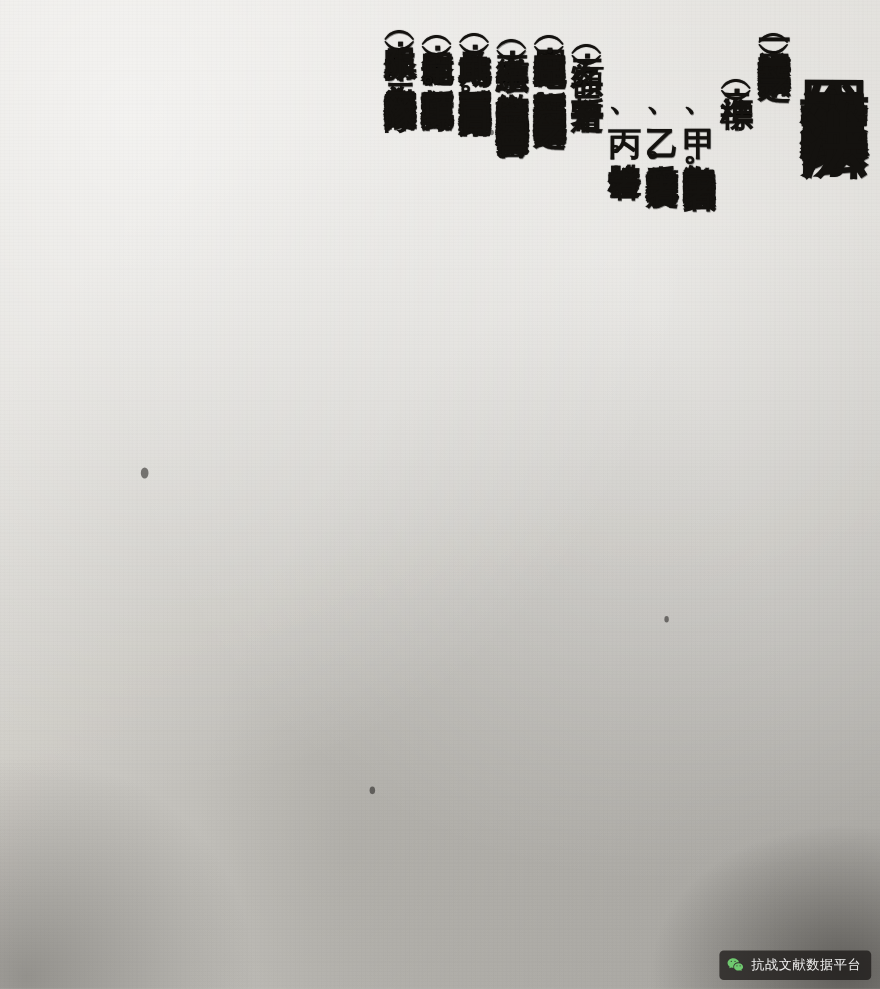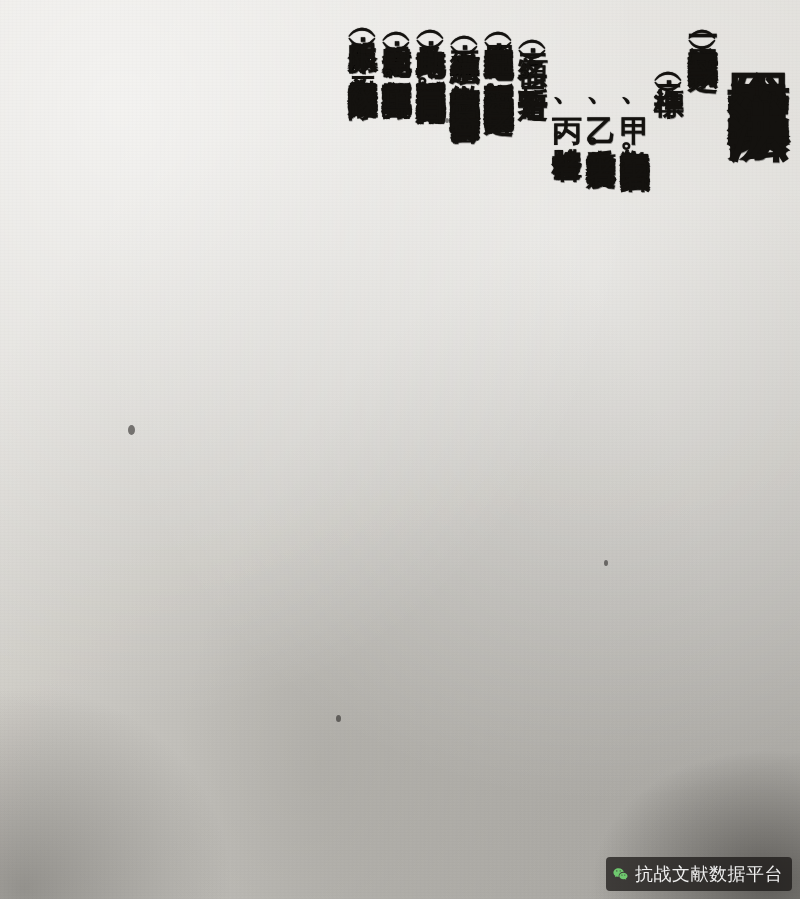--- a/index.html
+++ b/index.html
@@ -86,21 +86,21 @@
     right: 8px;
     bottom: 8px;
     display: flex;
     align-items: center;
     gap: 6px;
     background: rgba(22,20,18,0.72);
     border-radius: 4px;
     padding: 5px 9px 5px 6px;
     color: #efefef;
     font-family: "Liberation Sans", sans-serif;
-    font-size: 18px;
+    font-size: 12px;
     letter-spacing: 0.5px;
     white-space: nowrap;
   }
   #watermark .wx-logo {
     width: 17px;
     height: 17px;
     flex: 0 0 auto;
   }
   
   #smudge {

